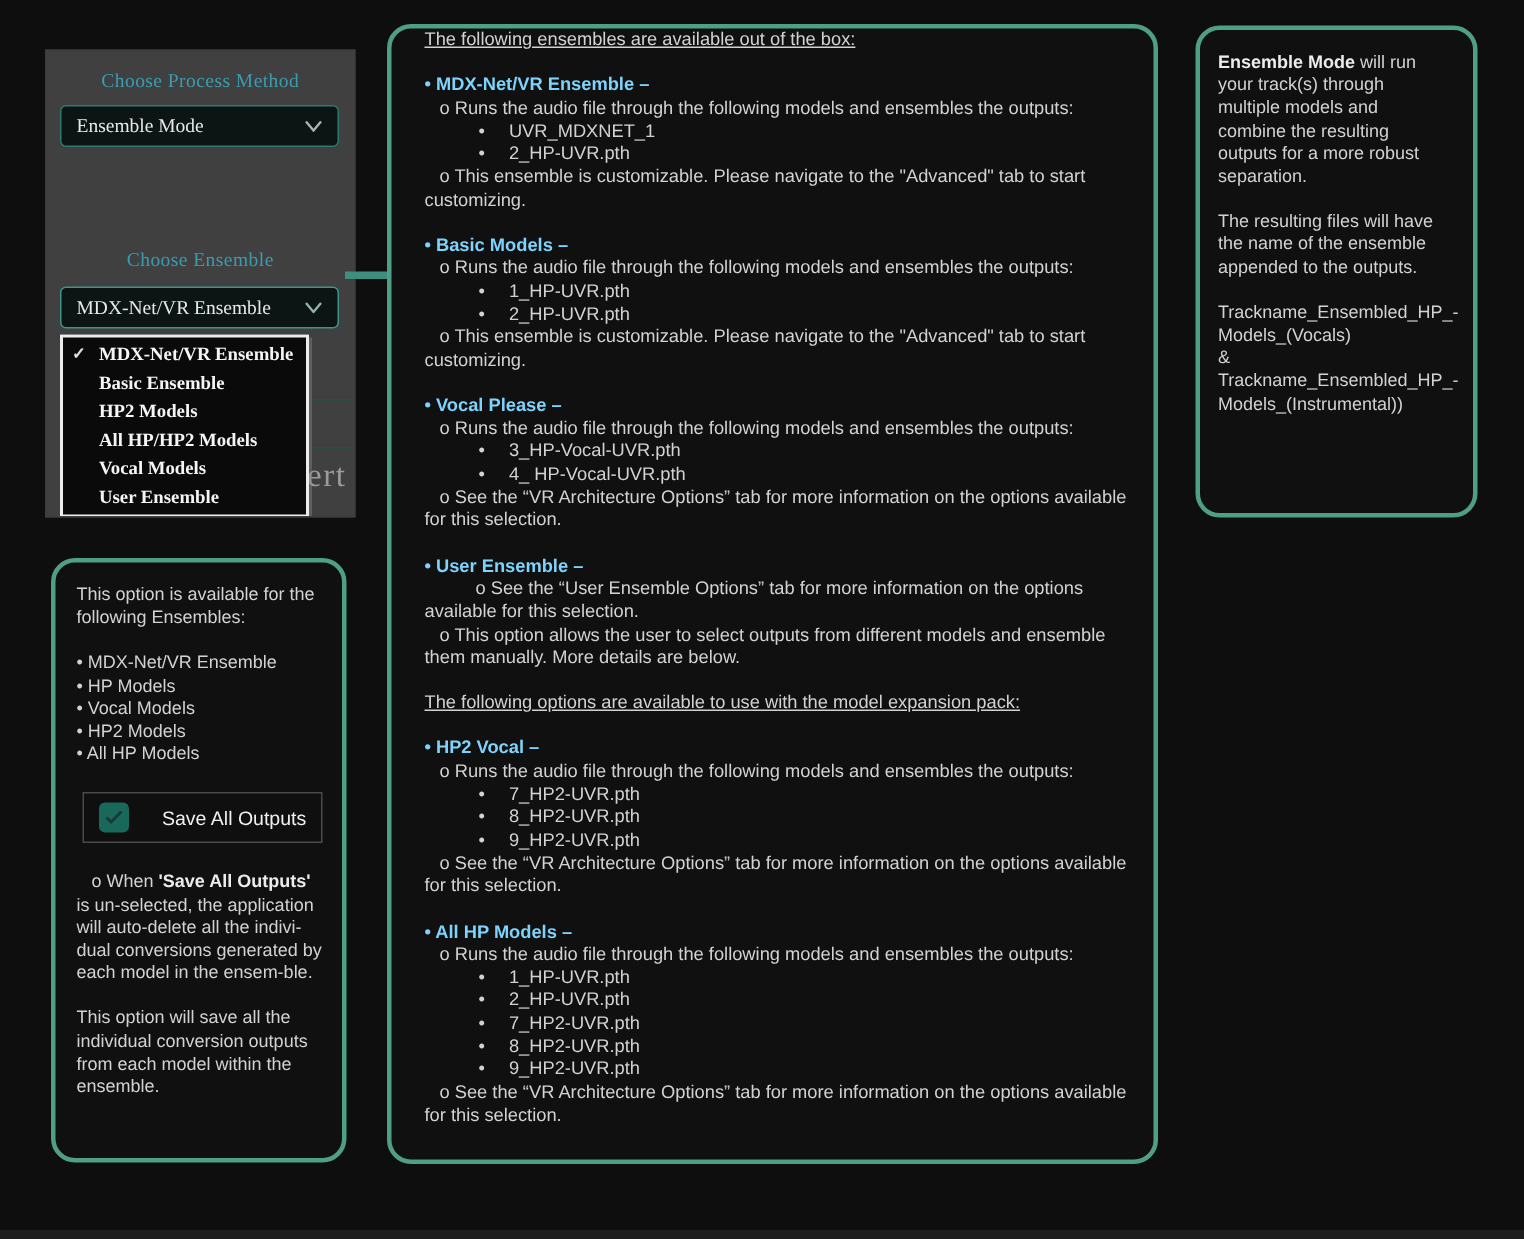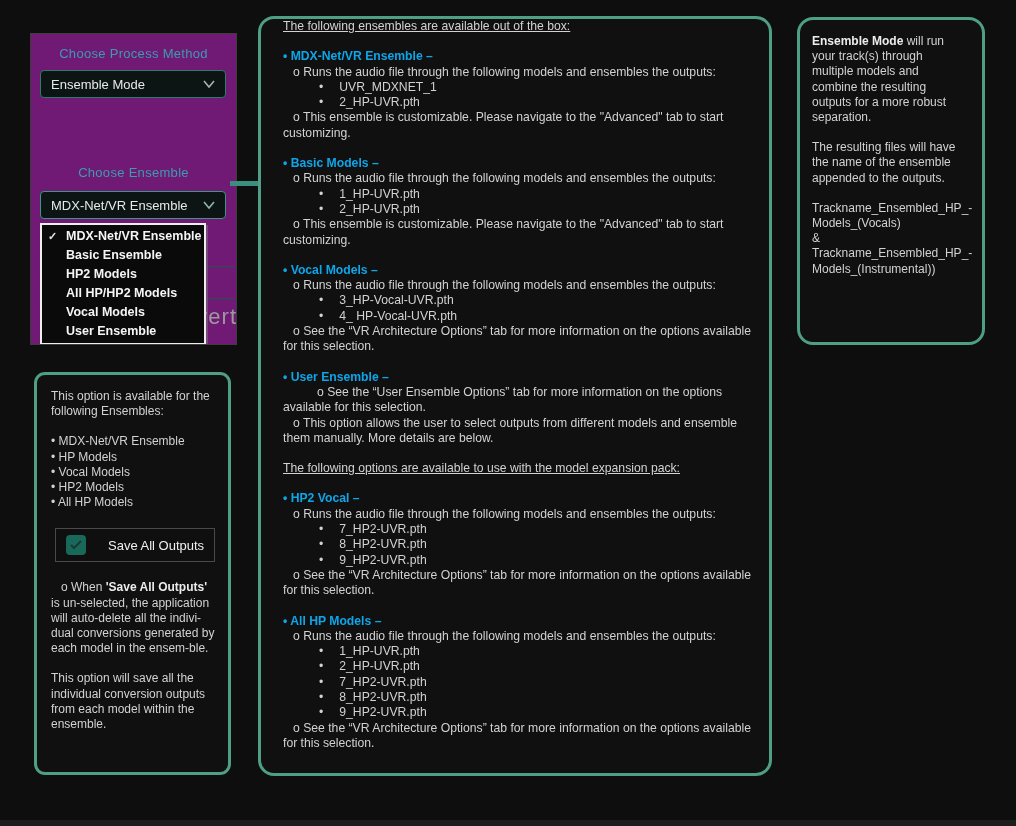--- a/index.html
+++ b/index.html
@@ -1,20 +1,20 @@
 <!DOCTYPE html>
 <html><head>
 <meta charset="utf-8">
 <style>
   html,body{margin:0;padding:0;background:#0e0e0e;}
   .screen{position:relative;width:1016px;height:826px;background:#0e0e0e;overflow:hidden;
           font-family:"Liberation Sans",sans-serif;color:#d2d2d2;}
   
   .app-panel{position:absolute;left:30px;top:33px;width:205px;height:310px;
-             background:#701a75;border:1px solid #3d3d3d;overflow:hidden;}
+             background:#404040;border:1px solid #3d3d3d;overflow:hidden;font-family:Liberation Serif, serif;}
   .panel-heading{position:absolute;left:0;width:100%;text-align:center;
                  color:#3b9cb0;font-size:13px;letter-spacing:.3px;}
   .select{position:absolute;left:9px;width:186px;height:28px;box-sizing:border-box;
           background:#0c1514;border:1px solid #2e7a6c;border-radius:4px;
           display:flex;align-items:center;justify-content:space-between;
           padding:0 10px;color:#e8e8e8;font-size:13px;cursor:pointer;}
   .select.focused{border-color:#3f9488;}
   .chev{width:12px;height:8px;flex:none;}
   .sep-line{position:absolute;left:8px;right:2px;height:1px;background:#1e564d;}
   .hidden-btn-text{position:absolute;left:122px;top:270px;font-size:22px;color:#9b9b9b;
@@ -27,28 +27,28 @@
   .dd-check{position:absolute;left:6px;top:0;font-size:11px;color:#e0e0e0;}
   .connector{position:absolute;left:230px;top:181px;width:32px;height:5px;background:#3e8e7e;}
   
   .teal-box{position:absolute;box-sizing:border-box;background:#101010;
             border:3px solid #4f9e86;border-radius:16px;}
   .doc-main{left:258px;top:16px;width:514px;height:760px;padding:0 18px 10px 22px;
             font-size:12.2px;line-height:15.3px;color:#d2d2d2;}
   .doc-heading{text-decoration:underline;margin:15px 0 15px 0;}
   .doc-heading:first-child{margin-top:0;}
   .doc-entry{margin-top:15px;}
-  .entry-name{font-weight:bold;color:#0ea5e9;}
+  .entry-name{font-weight:bold;color:#7dd3fc;}
   .o-line{text-indent:10px;}
   .o-line.o2{text-indent:34px;}
   .file-line{margin-left:36px;display:flex;gap:16px;}
   .file-line .fb{flex:none;}
   .side-note{font-size:12px;line-height:15.2px;color:#d2d2d2;}
   .mode-box{left:797px;top:17px;width:188px;height:328px;padding:14px 18px 10px 12px;}
-  .save-box{left:34px;top:372px;width:197px;height:403px;padding:14px 12px 10px 14px;border-radius:11px;}
+  .save-box{left:34px;top:372px;width:197px;height:403px;padding:14px 12px 10px 14px;}
   .para{margin:0 0 15px 0;}
   .para.indent-o{text-indent:10px;}
   b.white{color:#ececec;}
   .italic-line{}
   .note-label{font-weight:bold;text-decoration:underline;color:#ececec;}
   .bullet-list div{white-space:nowrap;}
   
   .checkbox-wrap{margin:18px 0 18px 4px;width:160px;height:34px;border:1px solid #4a4a4a;
                  background:#0f0f0f;display:flex;align-items:center;gap:22px;
                  padding-left:10px;box-sizing:border-box;cursor:pointer;}
@@ -138,21 +138,21 @@
           <span class="fb">•</span>
           <span>1_HP-UVR.pth</span>
         </div>
         <div class="file-line">
           <span class="fb">•</span>
           <span>2_HP-UVR.pth</span>
         </div>
         <div class="o-line">o This ensemble is customizable. Please navigate to the "Advanced" tab to start customizing.</div>
       </div>
       <div class="doc-entry">
-        <div class="entry-name">• Vocal Models –</div>
+        <div class="entry-name">• Vocal Please –</div>
         <div class="o-line">o Runs the audio file through the following models and ensembles the outputs:</div>
         <div class="file-line">
           <span class="fb">•</span>
           <span>3_HP-Vocal-UVR.pth</span>
         </div>
         <div class="file-line">
           <span class="fb">•</span>
           <span>4_ HP-Vocal-UVR.pth</span>
         </div>
         <div class="o-line">o See the “VR Architecture Options” tab for more information on the options available for this selection.</div>

